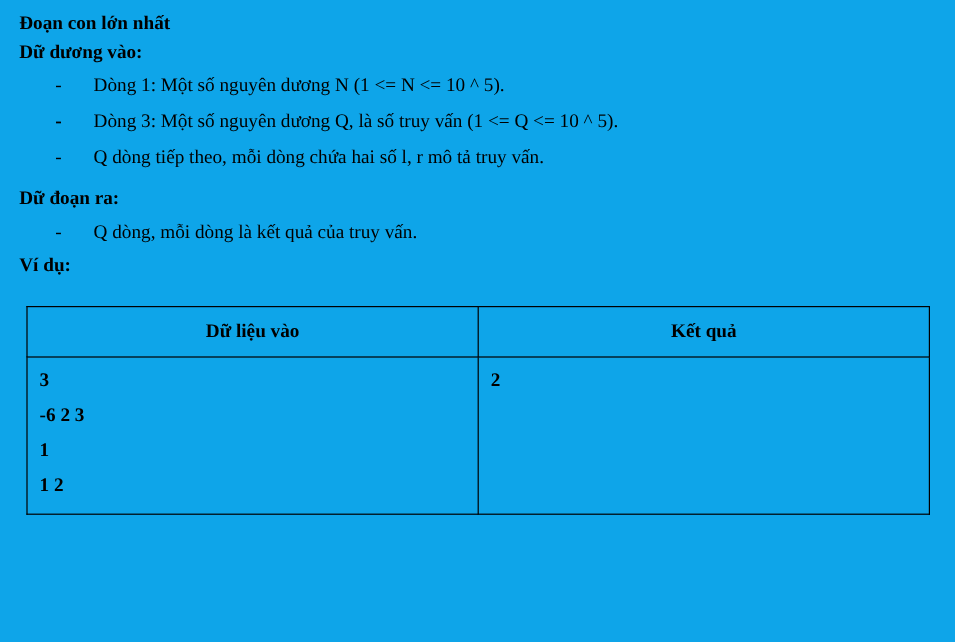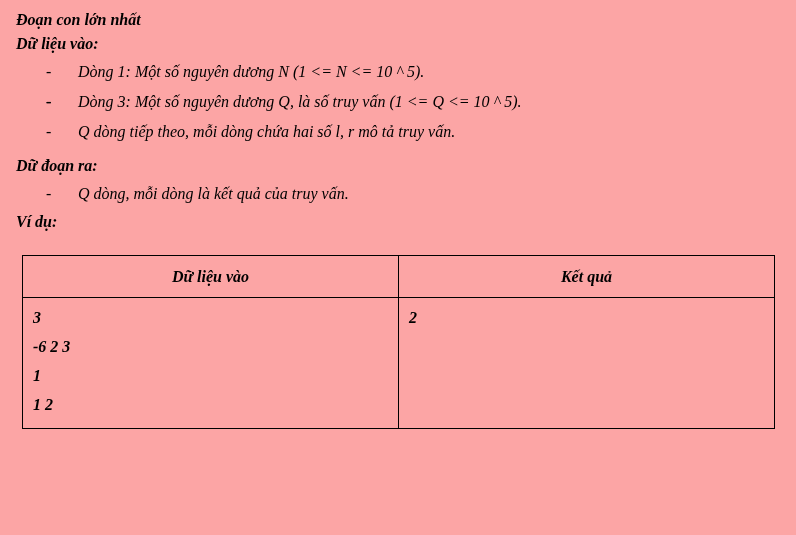--- a/index.html
+++ b/index.html
@@ -7,25 +7,24 @@
     padding: 0;
     background: #ffffff;
     color: #000000;
     font-family: "Liberation Serif", "DejaVu Serif", serif;
     font-size: 16px;
   }
   .page {
     position: relative;
     width: 796px;
     height: 535px;
-    background: #fca5a5;
+    background: #0ea5e9;
     overflow: hidden;
     box-sizing: border-box;
     padding: 9px 25px 0 16px;
-    font-style: italic;
   }
   .title {
     font-weight: bold;
     line-height: 22px;
   }
   .intro {
     margin: 4px 0 0 0;
     line-height: 26px;
     text-indent: 59px;
   }
@@ -81,21 +80,21 @@
   }
 </style>
 </head>
 <body>
 
 <div class="page">
 
   <div class="title">Đoạn con lớn nhất</div>
 
 
-  <div class="heading">Dữ liệu vào:</div>
+  <div class="heading">Dữ dương vào:</div>
 
   <div class="dash-list">
     <div class="dash-item">
       <span class="dash">-</span>
       <span>Dòng 1: Một số nguyên dương N (1 &lt;= N &lt;= 10 ^ 5).</span>
     </div>
     <div class="dash-item">
       <span class="dash">-</span>
     </div>
     <div class="dash-item">

